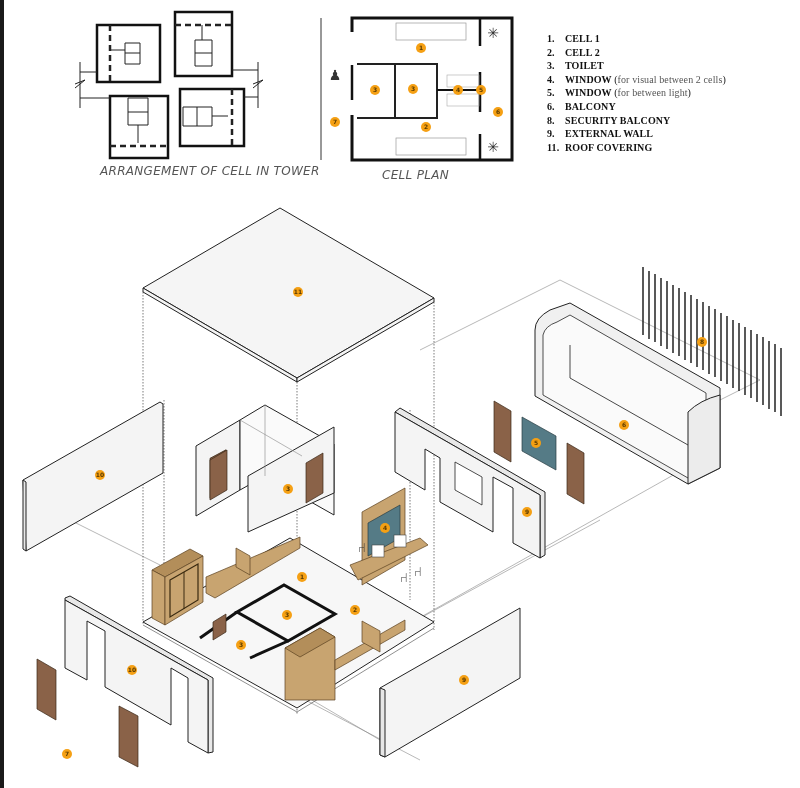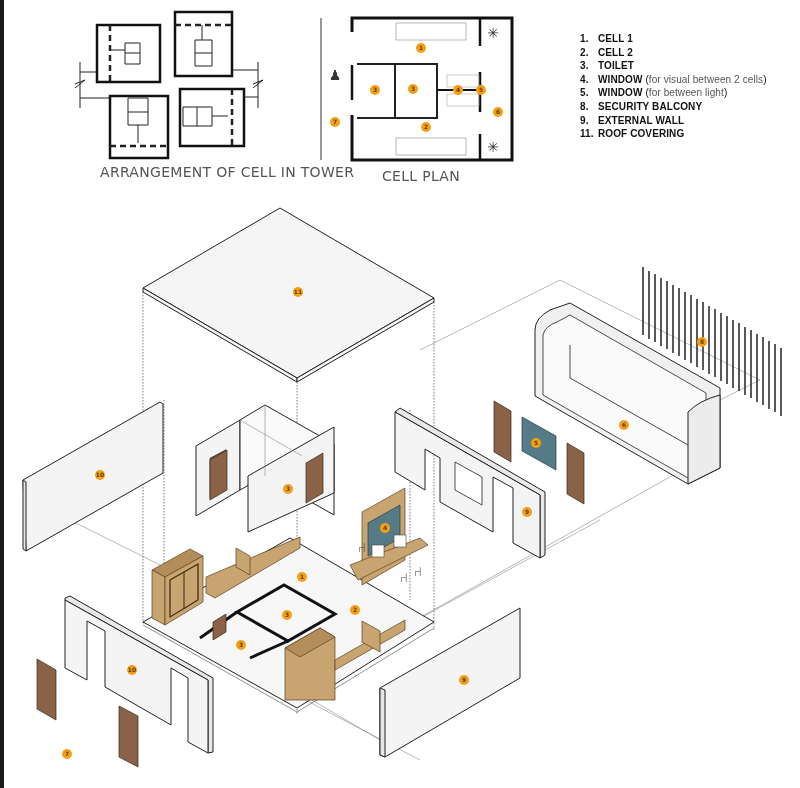--- a/index.html
+++ b/index.html
@@ -1,24 +1,24 @@
 <!DOCTYPE html>
 <html><head>
   <meta charset="utf-8">
   <style>
     html, body { margin: 0; padding: 0; background: #ffffff; }
     body { width: 800px; height: 788px; position: relative; overflow: hidden; font-family: "Liberation Sans", sans-serif; }
     .left-bar { position: absolute; left: 0; top: 0; width: 4px; height: 788px; background: #1a1a1a; }
     svg.main { position: absolute; left: 0; top: 0; }
-    .legend { position: absolute; left: 580px; top: 32px; font-family: Liberation Sans, sans-serif; font-size: 10px; line-height: 13.6px; color: #111; }
+    .legend { position: absolute; left: 547px; top: 32px; font-family: Liberation Serif, serif; font-size: 10px; line-height: 13.6px; color: #111; }
     .legend-item { white-space: nowrap; font-weight: bold; letter-spacing: 0.1px; }
     .legend-item .num { display: inline-block; width: 18px; }
     .legend-item .note { font-weight: normal; color: #555; }
     .legend-item .paren { font-weight: normal; color: #111; }
-    .caption { position: absolute; font-size: 14px; color: #555; letter-spacing: 0.3px; font-family: "DejaVu Sans", sans-serif; }
+    .caption { position: absolute; font-size: 12px; color: #555; letter-spacing: 0.3px; font-family: "DejaVu Sans", sans-serif; font-style: italic; }
     .badge-text { font-family: "DejaVu Sans", sans-serif; font-size: 6px; font-weight: bold; fill: #5a3a00; }
   </style>
 </head>
 <body>
 
 <div class="left-bar"></div>
 
 <svg class="main" width="800" height="788" viewBox="0 0 800 788">
   <defs>
     <style>
@@ -254,16 +254,17 @@
 
 <div class="caption" style="left:100px; top:164px;">ARRANGEMENT OF CELL IN TOWER</div>
 <div class="caption" style="left:382px; top:168px;">CELL PLAN</div>
 
 <div class="legend">
   <div class="legend-item"><span class="num">1.</span><span>CELL 1</span></div>
   <div class="legend-item"><span class="num">2.</span><span>CELL 2</span></div>
   <div class="legend-item"><span class="num">3.</span><span>TOILET</span></div>
   <div class="legend-item"><span class="num">4.</span><span>WINDOW</span> <span class="paren">(</span><span class="note">for visual between 2 cells</span><span class="paren">)</span></div>
   <div class="legend-item"><span class="num">5.</span><span>WINDOW</span> <span class="paren">(</span><span class="note">for between light</span><span class="paren">)</span></div>
+  <div class="legend-item"><span class="num">6.</span><span>BALCONY</span></div>
   <div class="legend-item"><span class="num">8.</span><span>SECURITY BALCONY</span></div>
   <div class="legend-item"><span class="num">9.</span><span>EXTERNAL WALL</span></div>
   <div class="legend-item"><span class="num">11.</span><span>ROOF COVERING</span></div>
 </div>
 
 </body></html>

